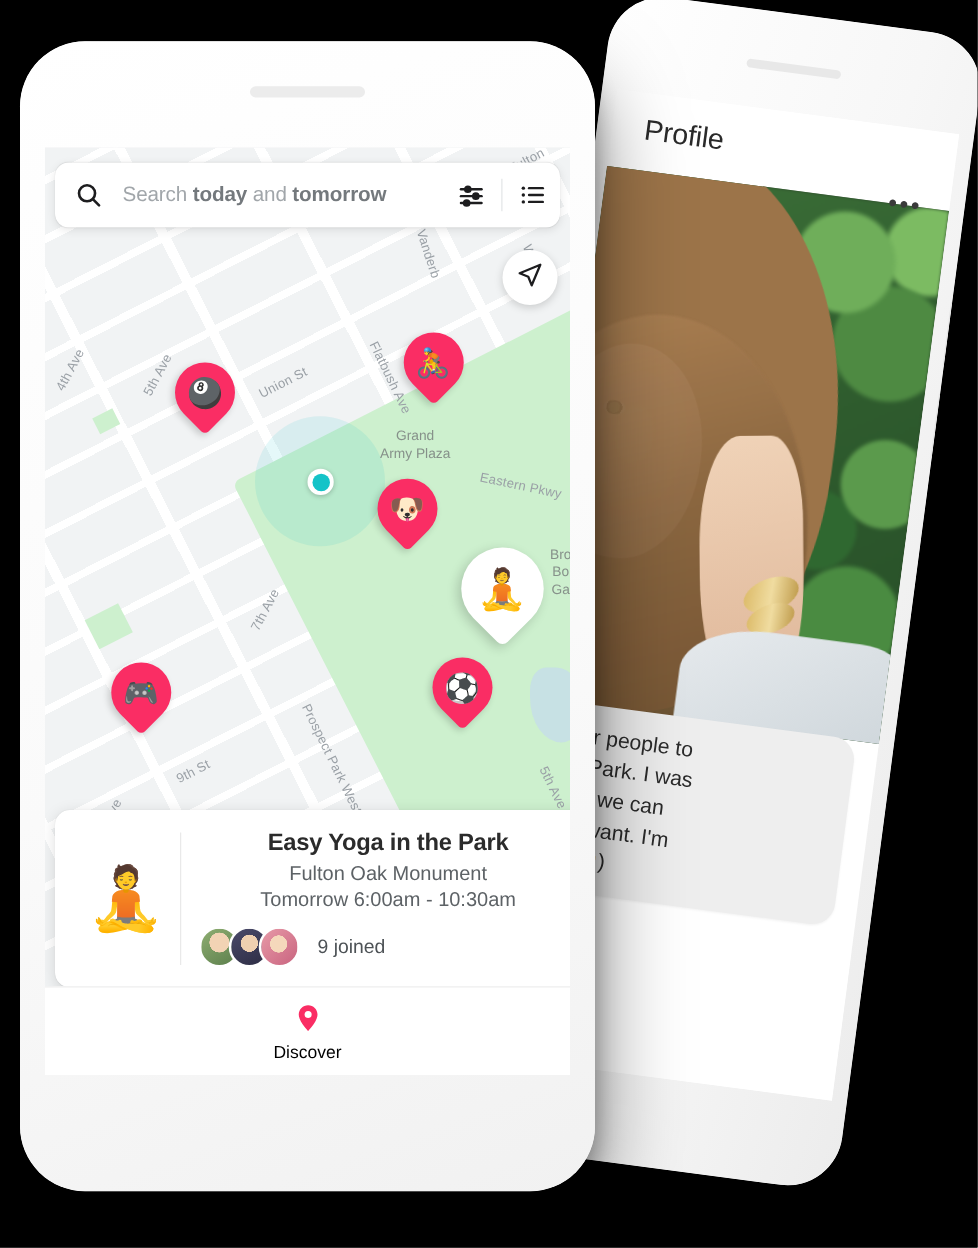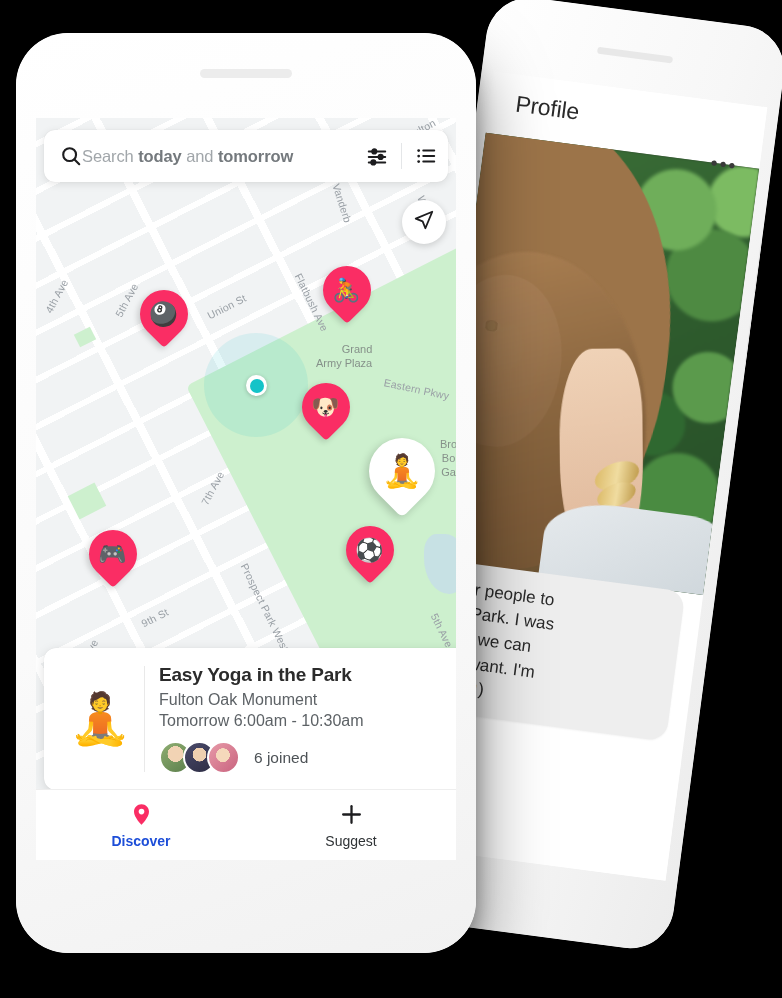--- a/index.html
+++ b/index.html
@@ -307,20 +307,21 @@
     background: #fff;
     border-radius: 11px;
     box-shadow: 0 2px 8px rgba(0,0,0,0.10), 0 0 1px rgba(0,0,0,0.12);
     display: flex;
     align-items: center;
     z-index: 40;
   }
   .search-icon { margin-left: 16px; display:flex; }
   .search-text {
     flex: 1;
+    margin-left: 16px;
     font-size: 16.5px;
     color: #a1a6aa;
     letter-spacing: -0.1px;
   }
   .search-text b { color: #74797d; font-weight: 700; }
   .sb-divider {
     width: 1px; height: 26px; background: #e4e6e8; margin: 0 2px;
   }
   .sb-btn { width: 44px; display:flex; align-items:center; justify-content:center; }
 
@@ -416,21 +417,21 @@
     font-size: 50px;
     line-height: 1;
     flex: 0 0 auto;
   }
   .card-sep {
     width: 1px;
     align-self: stretch;
     background: #e9e9e9;
     margin: 2px 14px 2px 0;
   }
-  .card-body { flex: 1; min-width: 0; }
+  .card-body { flex: 1; min-width: 0; text-align: center; }
   .card-title {
     font-size: 19px;
     font-weight: 700;
     color: #2b2b2b;
     letter-spacing: -0.2px;
     margin-bottom: 3px;
   }
   .card-sub {
     font-size: 16px;
     color: #5d6266;
@@ -471,21 +472,21 @@
     flex-direction: column;
     align-items: center;
     justify-content: center;
     gap: 6px;
   }
   .tab-label {
     font-size: 14px;
     color: #2f3336;
     font-weight: 400;
   }
-  .tab.active .tab-label { color: #1d4ed8; font-weight: 700; }
+  .tab.active .tab-label { color: #000000; font-weight: 400; }
   .tab-icon { height: 26px; display:flex; align-items:center; justify-content:center; }
 </style>
 </head>
 <body>
 
 <div id="stage">
 
   <div id="back-phone">
     <div class="bp-inner">
       <div class="bp-speaker"></div>
@@ -552,21 +553,21 @@
               <div class="street-label" style="left: 82px; top: 192px; transform: rotate(-62deg); transform-origin: 0px 50%;">5th Ave</div>
               <div class="street-label" style="left: 172px; top: 192px; transform: rotate(-27deg); transform-origin: 0px 50%;">Union St</div>
               <div class="street-label" style="left: 168px; top: 380px; transform: rotate(-62deg); transform-origin: 0px 50%;">7th Ave</div>
               <div class="street-label" style="left: 348px; top: 258px; transform: rotate(12deg); transform-origin: 0px 50%;">Eastern Pkwy</div>
               <div class="street-label" style="left: 106px; top: 500px; transform: rotate(-27deg); transform-origin: 0px 50%;">9th St</div>
               <div class="street-label" style="left: 42px; top: 548px; transform: rotate(-62deg); transform-origin: 0px 50%;">7th Ave</div>
               <div class="street-label" style="left: 208px; top: 440px; transform: rotate(64deg); transform-origin: 0px 50%;">Prospect Park West</div>
               <div class="street-label" style="left: 398px; top: 490px; transform: rotate(64deg); transform-origin: 0px 50%;">5th Ave</div>
             </div>
           <div id="place-labels">
-              <div class="place-label" style="left: 280px; top: 225px; text-align: right;">Grand
+              <div class="place-label" style="left: 268px; top: 225px;">Grand
 Army Plaza</div>
               <div class="place-label" style="left: 404px; top: 320px;">Bro
 Bo
 Ga</div>
             </div>
           <div id="map-pins">
               <div class="pin" style="left: 104px; top: 172px;">
                 <div class="pin-shape"></div>
                 <div class="pin-emoji">🎱</div>
               </div>
@@ -645,42 +646,33 @@
           <div class="card-body">
             <div class="card-title">Easy Yoga in the Park</div>
             <div class="card-sub">Fulton Oak Monument</div>
             <div class="card-sub">Tomorrow 6:00am - 10:30am</div>
             <div class="card-joined">
               <div class="avatars">
                 <div class="avatar a1"></div>
                 <div class="avatar a2"></div>
                 <div class="avatar a3"></div>
               </div>
-              <div class="joined-text">6 joined</div>
+              <div class="joined-text">9 joined</div>
             </div>
           </div>
         </div>
 
         <div class="tabbar">
           <div class="tab active">
             <span class="tab-icon">
               <svg width="25" height="25" viewBox="0 0 24 24" fill="#fa2d64">
                 <path d="M12 2.1c-4 0-7.2 3.2-7.2 7.2 0 5.3 7.2 12.6 7.2 12.6s7.2-7.3 7.2-12.6c0-4-3.2-7.2-7.2-7.2z"></path>
                 <circle cx="12" cy="9.2" r="2.7" fill="#fff"></circle>
               </svg>
             </span>
             <span class="tab-label">Discover</span>
           </div>
-          <div class="tab">
-            <span class="tab-icon">
-              <svg width="25" height="25" viewBox="0 0 24 24" stroke="#1d1d1f" stroke-width="2.2" stroke-linecap="round">
-                <line x1="12" y1="4" x2="12" y2="20"></line>
-                <line x1="4" y1="12" x2="20" y2="12"></line>
-              </svg>
-            </span>
-            <span class="tab-label">Suggest</span>
-          </div>
         </div>
 
       </div>
     </div>
   </div>
 </div>
 
 </body></html>

